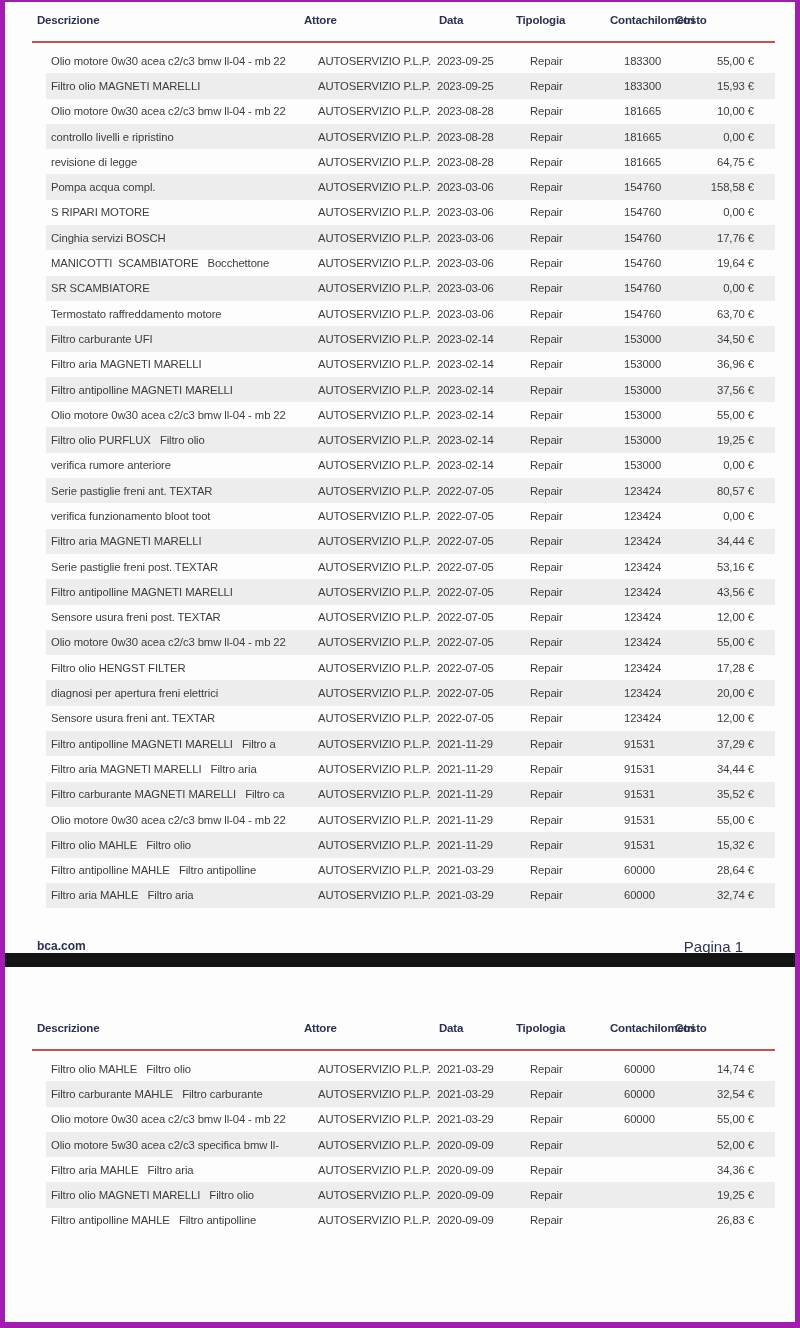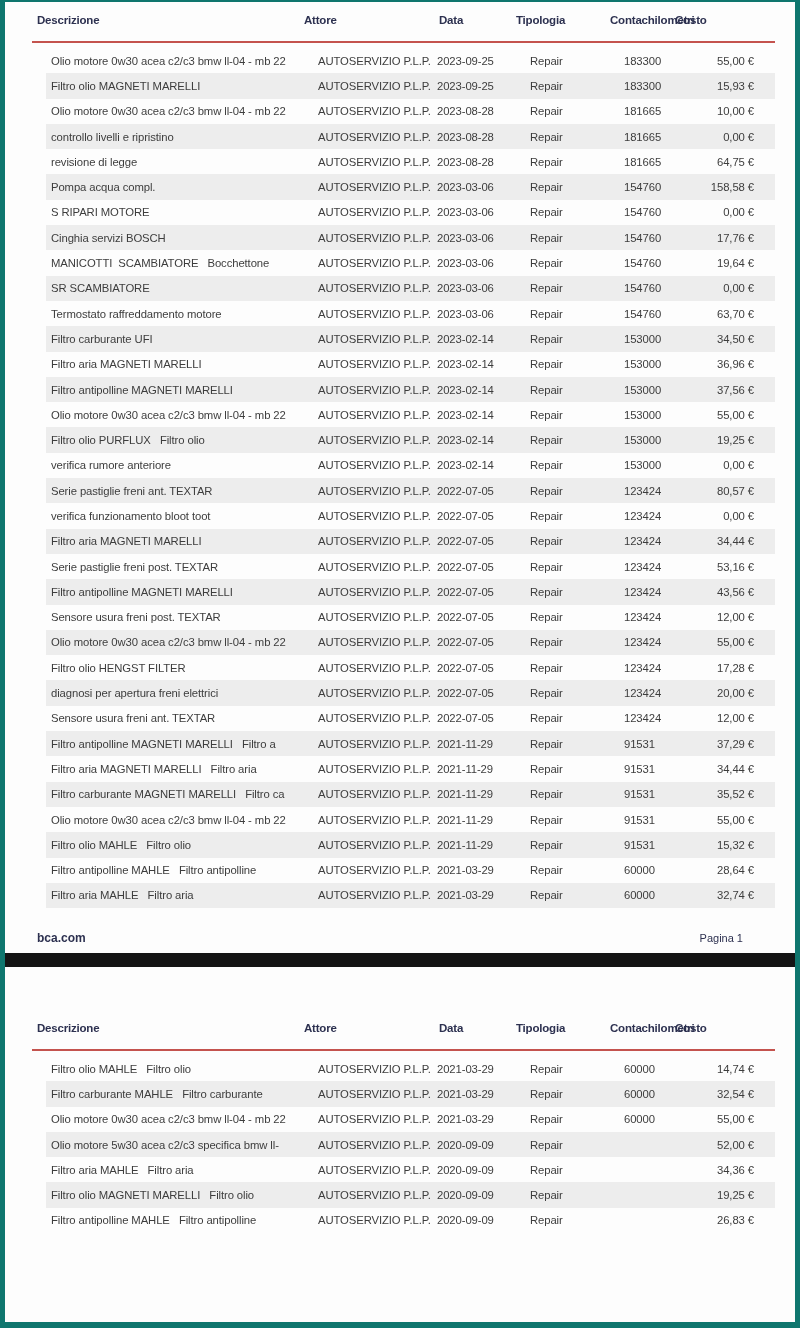--- a/index.html
+++ b/index.html
@@ -1,17 +1,17 @@
 <!DOCTYPE html>
 <html><head>
 <meta charset="utf-8">
 <style>
   html,body{margin:0;padding:0;background:#141414;}
   .frame{
-    width:800px;height:1328px;background:#0f766e;
+    width:800px;height:1328px;background:#a21caf;
     box-sizing:border-box;padding:2px 5px 6px 5px;
     display:flex;flex-direction:column;
     font-family:"Liberation Sans",sans-serif;
     overflow:hidden;
   }
   .page{background:#fdfdfd;box-sizing:border-box;}
   .page1{height:951px;padding:9px 20px 0 27px;}
   .page-gap{height:14px;background:#141414;flex:0 0 auto;}
   .page2{flex:1;padding:52px 20px 0 27px;}
 
@@ -35,24 +35,24 @@
     height:25.3px;align-items:center;
     font-size:11.3px;color:#3d3d3d;letter-spacing:-0.1px;margin-left:14px;
   }
   .trow.alt{background:#ededed;}
   .cell{white-space:pre;overflow:hidden;}
   .cell.desc{padding-left:5px;box-sizing:border-box;}
   .cell.costo{text-align:right;padding-right:35px;box-sizing:border-box;}
 
   .pfooter{
     display:flex;justify-content:space-between;align-items:center;
-    margin-top:20px;padding-left:5px;padding-right:32px;height:20px;
+    margin-top:28px;padding-left:5px;padding-right:32px;height:20px;
   }
   .site{font-weight:bold;font-size:12px;color:#2d3150;}
-  .pagenum{font-size:11px;color:#2d3150;}
+  .pagenum{font-size:15px;color:#2d3150;}
 </style>
 </head>
 <body>
 
 <div class="frame">
 
   <div class="page page1">
     <div class="thead">
       <span class="h h-desc">Descrizione</span>
       <span class="h h-attore">Attore</span>

